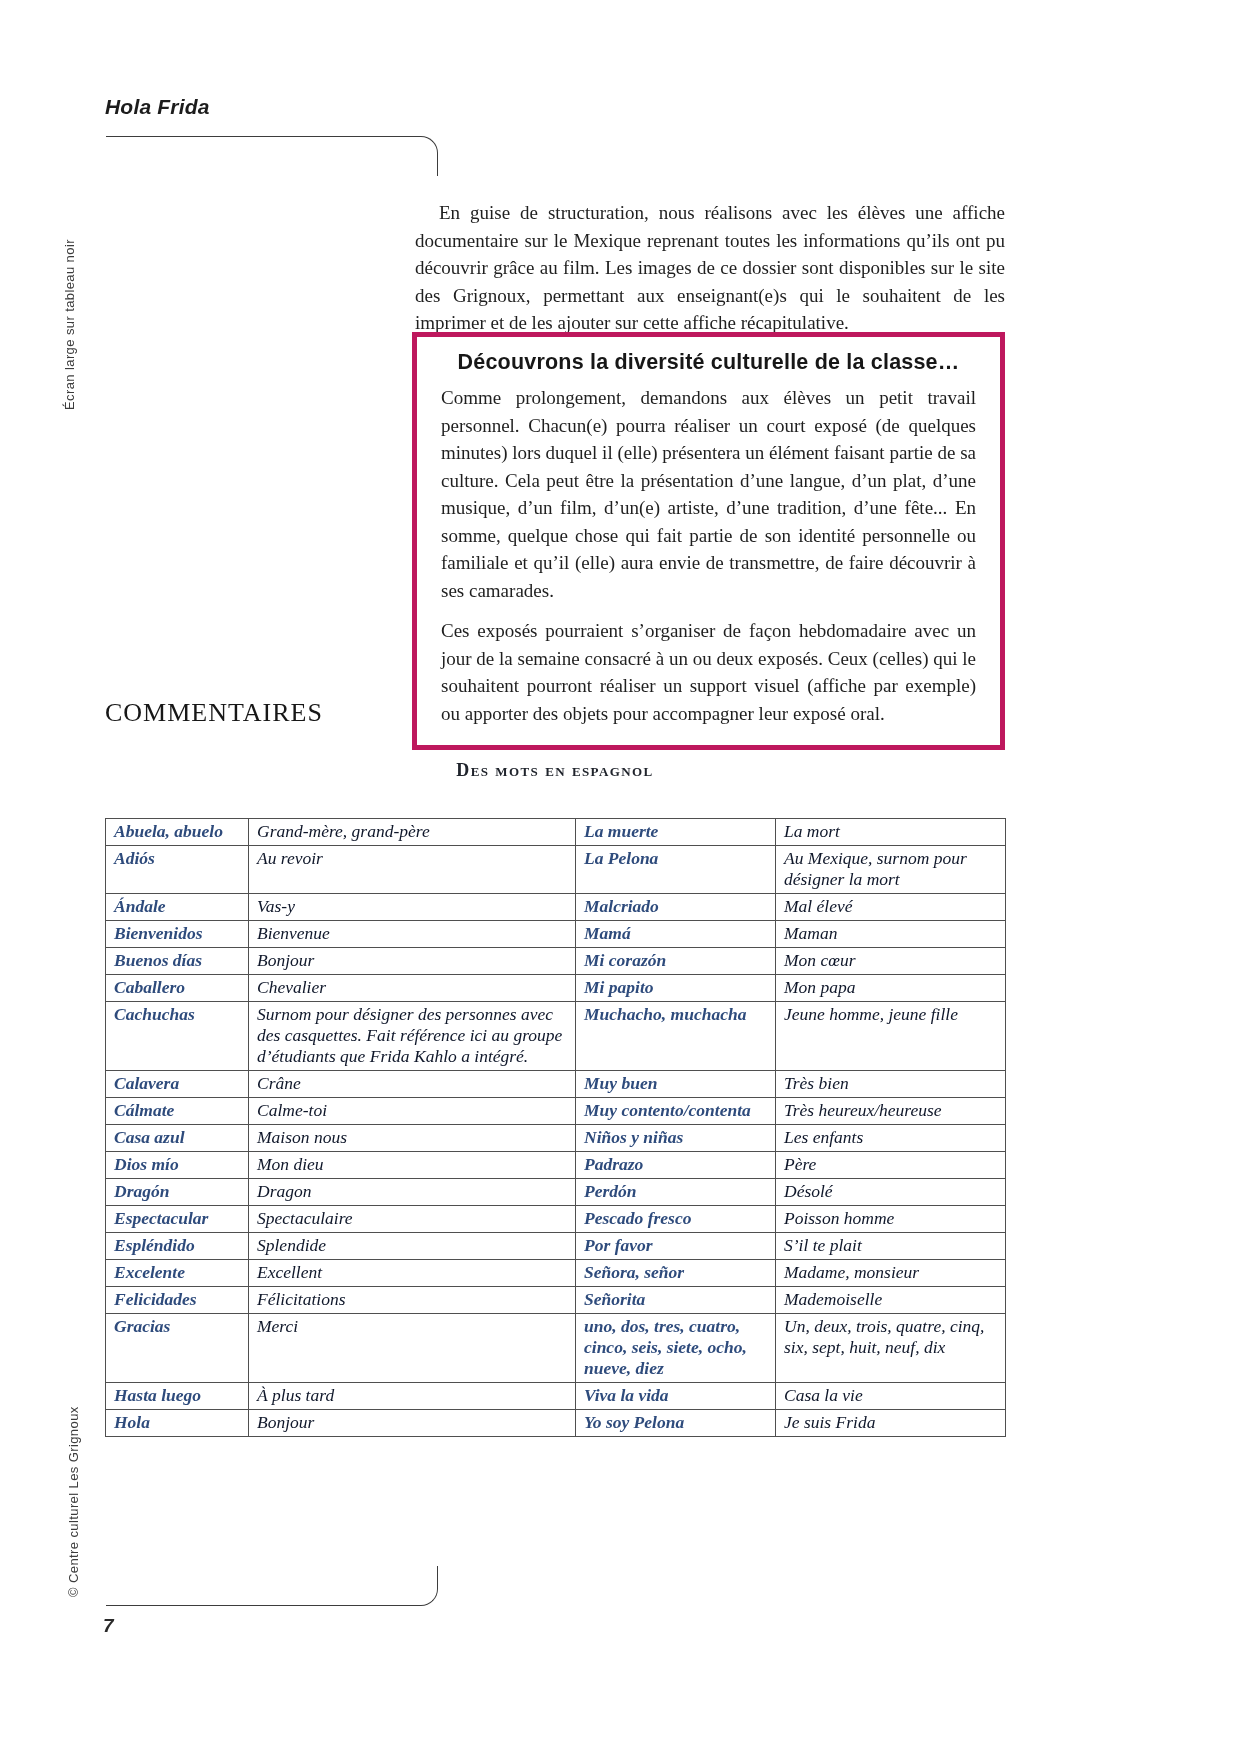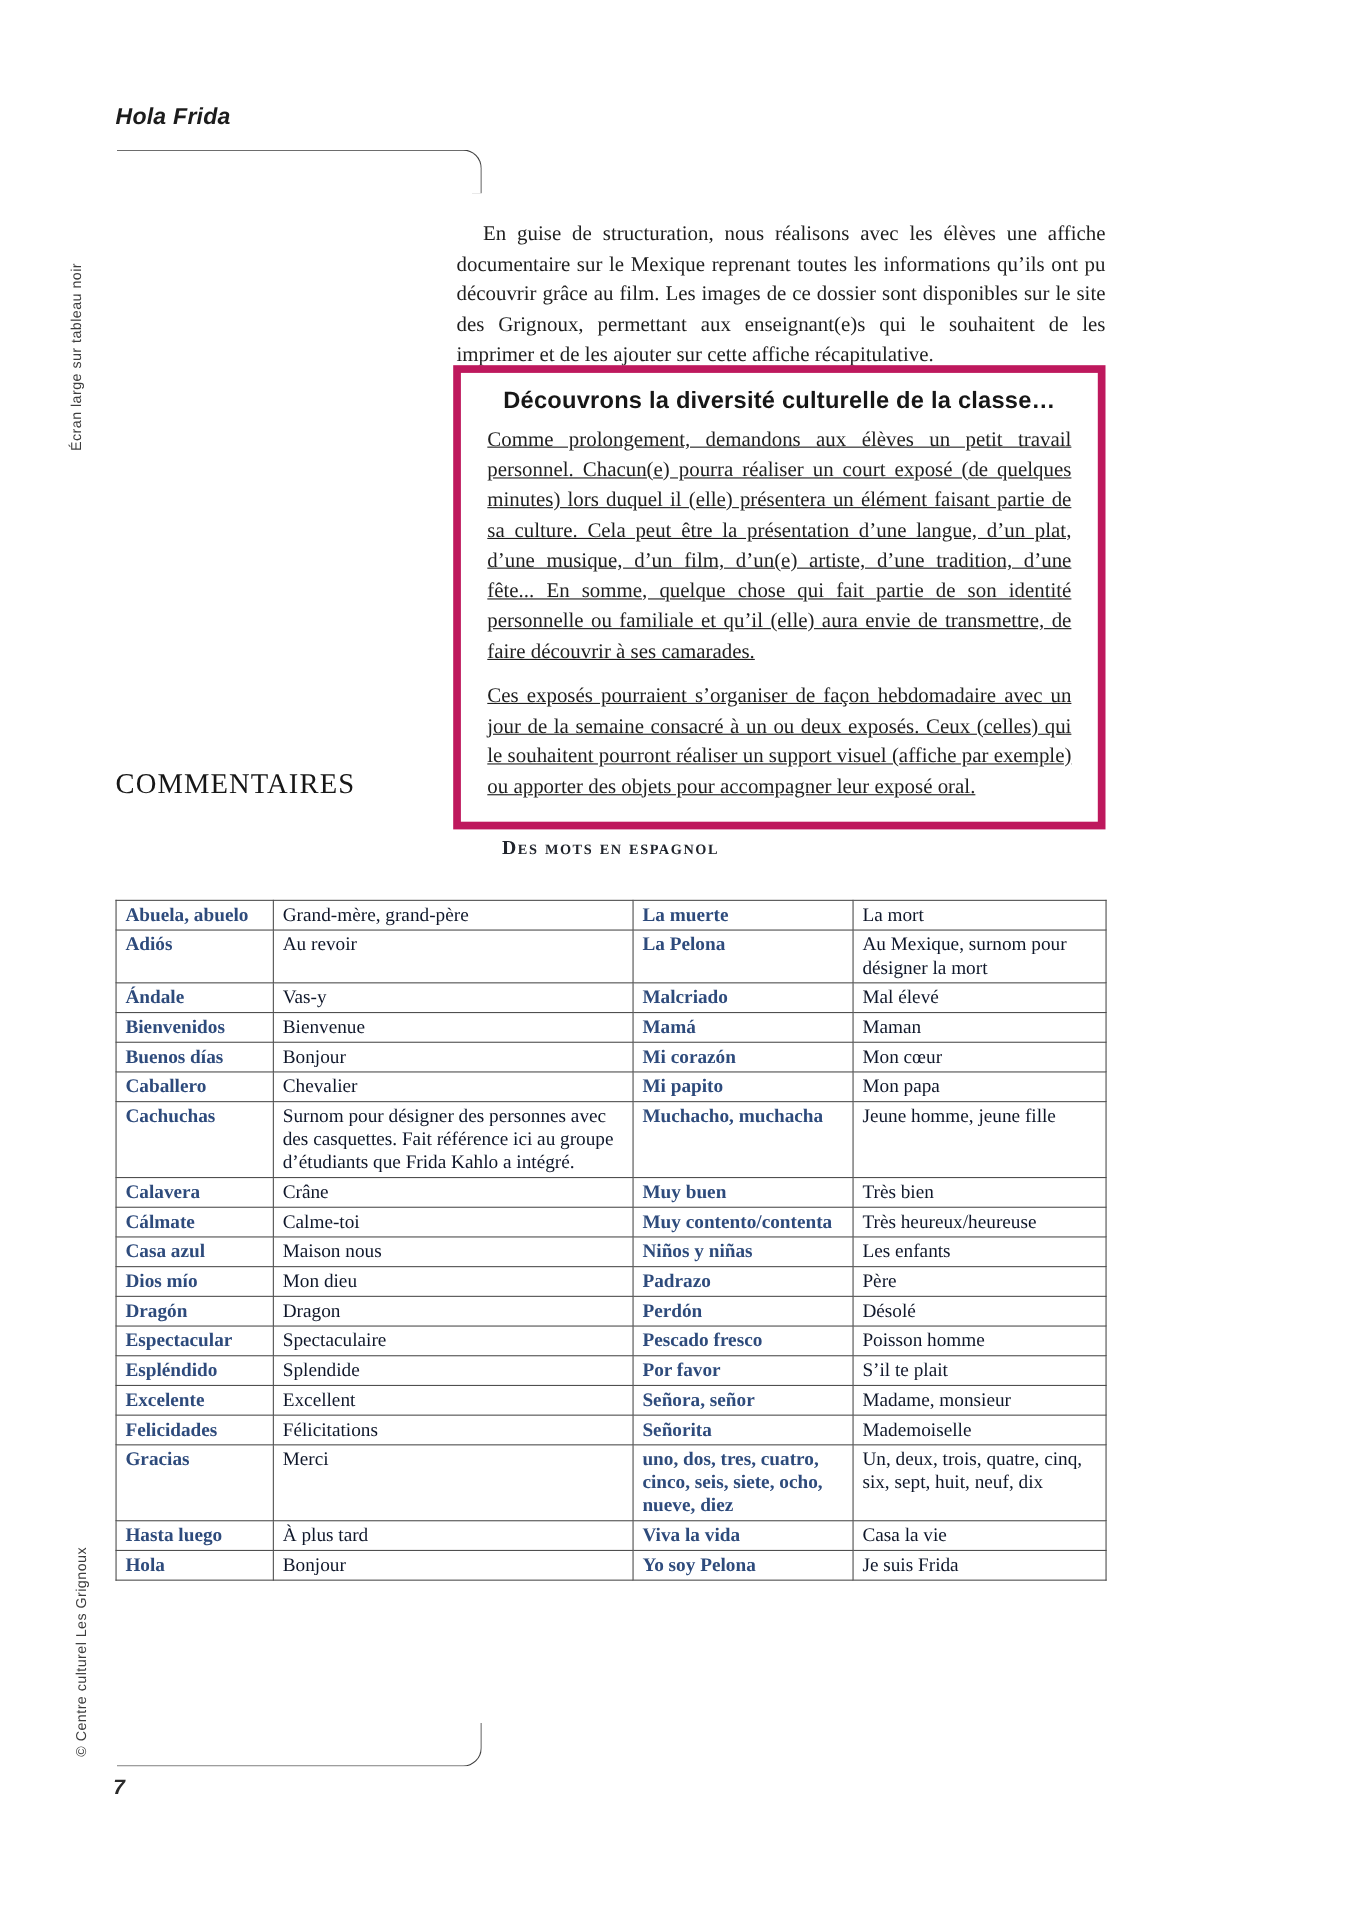--- a/index.html
+++ b/index.html
@@ -54,35 +54,35 @@
   .intro{
     position:absolute; left:415px; top:180px; width:590px;
     font-size:19px; line-height:27.5px;
     text-align:justify; text-indent:24px;
     color:#1f1f1f;
   }
   
   .activity-box{
     position:absolute; left:412px; top:332px; width:593px;
     box-sizing:border-box;
-    border:7px solid #be185d;
+    border:5px solid #be185d;
     padding:13px 24px 18px 24px;
     min-height:334px;
   }
   .activity-box h2{
     margin:0 0 9px 0;
     text-align:center;
     font-family:"Liberation Sans", sans-serif;
     font-weight:bold; font-size:21.5px; color:#171717;
     letter-spacing:0.2px;
   }
   .activity-box p{
     margin:0 0 13px 0;
     font-size:19px; line-height:27.5px;
-    text-align:justify; color:#1f1f1f;text-decoration:underline;
+    text-align:justify; color:#1f1f1f;
   }
   .activity-box p:last-child{margin-bottom:0;}
   
   .commentaires-heading{
     position:absolute; left:105px; top:698px; width:900px;
     text-align:left;
     font-weight:normal; font-size:26px; letter-spacing:1px;
     color:#171717;
   }
   .vocab-subheading{
@@ -92,20 +92,21 @@
     font-variant:small-caps;
     letter-spacing:1.4px;
     color:#20242c;
   }
   
   .vocab-table{
     position:absolute; left:105px; top:818px;
     width:900px;
     border-collapse:collapse;
     table-layout:fixed;
+    font-style:italic;
   }
   .vocab-table td{
     border:1.2px solid #4f4f4f;
     padding:2px 8px 3px 8px;
     font-size:17.5px; line-height:21px;
     vertical-align:top;
     overflow:hidden;
   }
   .vocab-table td.es{
     font-weight:bold;

